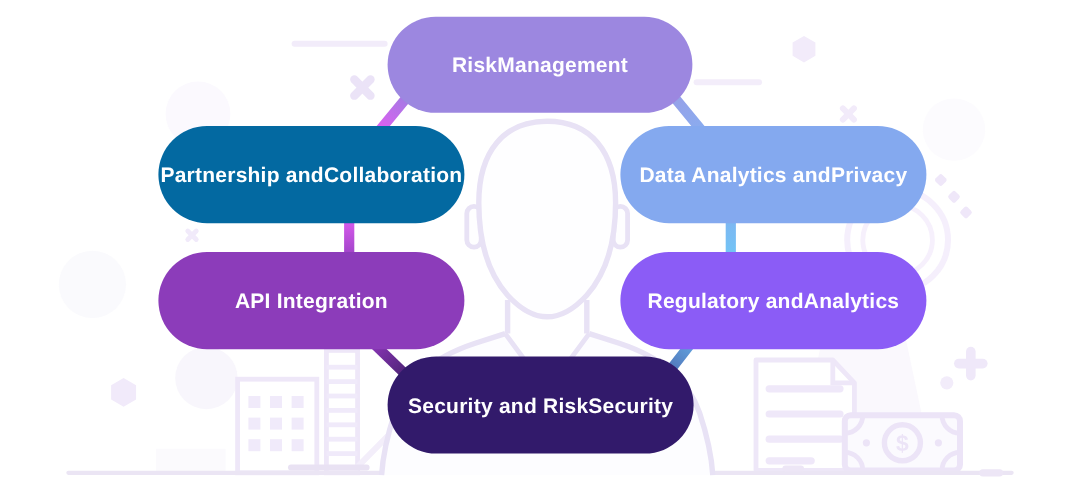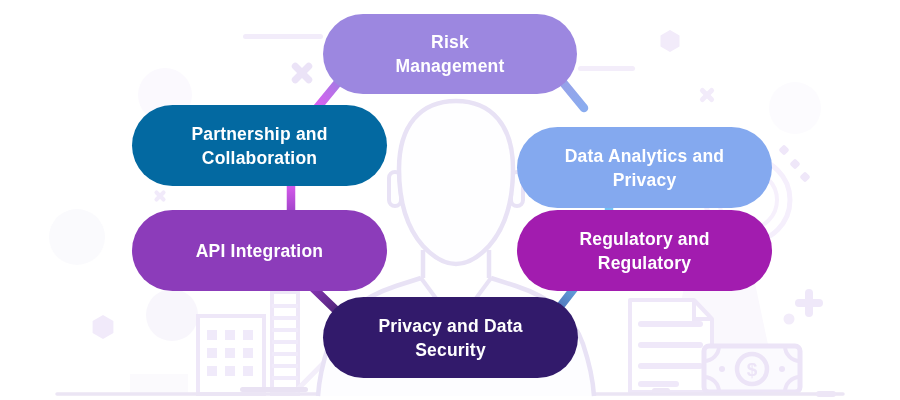--- a/index.html
+++ b/index.html
@@ -3,21 +3,21 @@
 <meta charset="utf-8">
 <style>
   html,body{margin:0;padding:0;background:#ffffff;}
   .canvas{
     position:relative;width:900px;height:400px;overflow:hidden;background:#ffffff;
     font-family:"Liberation Sans",sans-serif;
   }
   .layer{position:absolute;left:0;top:0;width:900px;height:400px;pointer-events:none;}
   .pill{
     position:absolute;width:255px;height:81px;border-radius:41px;
-    display:flex;flex-direction:column;align-items:center;justify-content:center;
+    display:flex;flex-direction:row;align-items:center;justify-content:center;
     color:#ffffff;font-weight:700;font-size:17.5px;line-height:24px;
     text-align:center;letter-spacing:.2px;
   }
   .pill-line:empty{display:none;}
   .pill-risk{left:323px;top:14px;width:254px;height:80px;}
   .pill-partnership{left:132px;top:105px;}
   .pill-data{left:517px;top:105px;}
   .pill-api{left:132px;top:210px;}
   .pill-regulatory{left:517px;top:210px;}
   .pill-security{left:323px;top:297px;}
@@ -180,30 +180,30 @@
   </svg>
 
   <div class="pill pill-risk" style="background: rgb(156, 135, 224);">
     <span class="pill-line">Risk</span>
     <span class="pill-line">Management</span>
   </div>
   <div class="pill pill-partnership" style="background: #0369a1;">
     <span class="pill-line">Partnership and</span>
     <span class="pill-line">Collaboration</span>
   </div>
-  <div class="pill pill-data" style="background: rgb(132, 169, 239); margin-top: 22px;">
+  <div class="pill pill-data" style="background: rgb(132, 169, 239);">
     <span class="pill-line">Data Analytics and</span>
     <span class="pill-line">Privacy</span>
   </div>
   <div class="pill pill-api" style="background: rgb(140, 60, 186);">
     <span class="pill-line">API Integration</span>
 
   </div>
-  <div class="pill pill-regulatory" style="background: #a21caf;">
+  <div class="pill pill-regulatory" style="background: #8b5cf6;">
     <span class="pill-line">Regulatory and</span>
-    <span class="pill-line">Regulatory</span>
+    <span class="pill-line">Analytics</span>
   </div>
   <div class="pill pill-security" style="background: rgb(50, 26, 107);">
-    <span class="pill-line">Privacy and Data</span>
+    <span class="pill-line">Security and Risk</span>
     <span class="pill-line">Security</span>
   </div>
 
 </div>
 
 </body></html>

